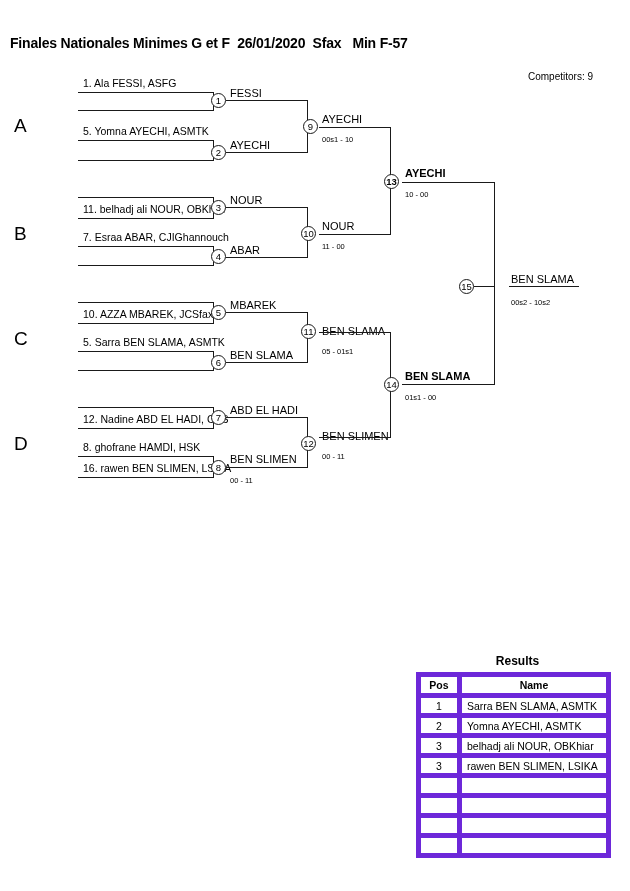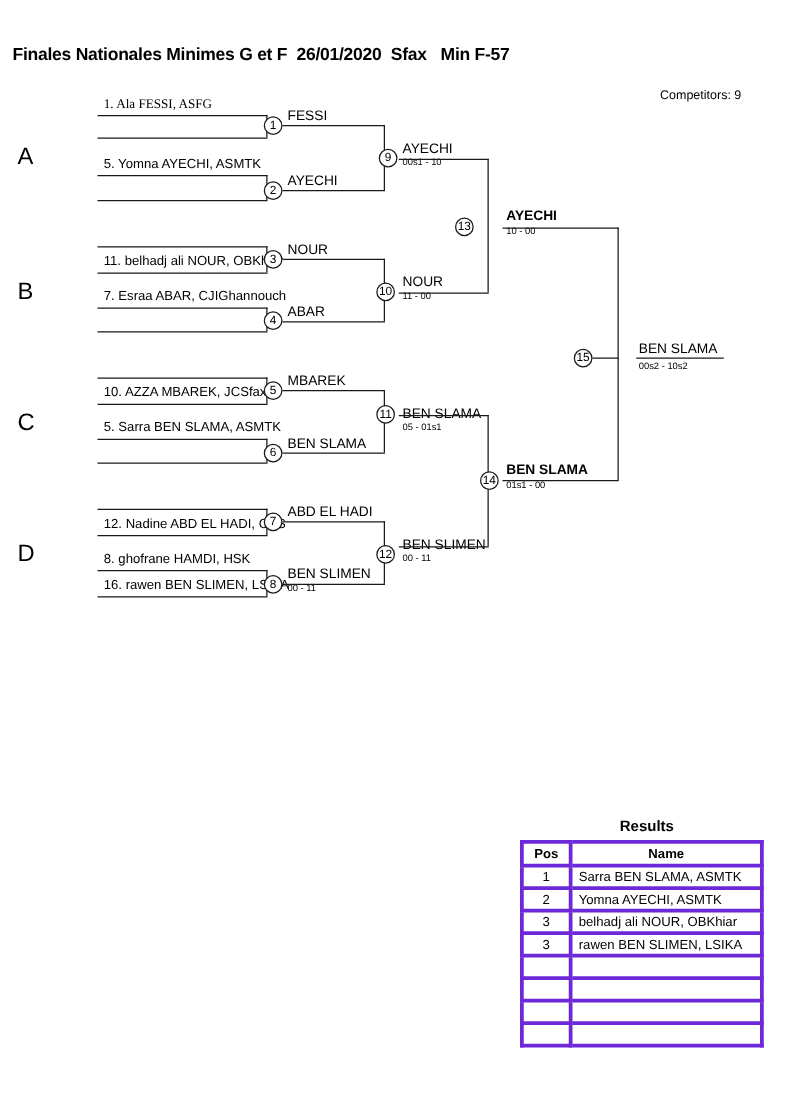--- a/index.html
+++ b/index.html
@@ -69,20 +69,21 @@
     font-size: 11px;
     white-space: pre;
     line-height: 12px;
   }
   .winner.bold { font-weight: bold; }
   .score {
     position: absolute;
     font-size: 7.5px;
     white-space: pre;
     line-height: 8px;
+    margin-top: 10px;
   }
   .group-letter {
     position: absolute;
     font-size: 19px;
     line-height: 19px;
     white-space: pre;
   }
 
   
   #results-wrap {
@@ -96,21 +97,21 @@
     font-size: 12px;
     font-weight: bold;
     margin-bottom: 4px;
   }
   #results-table {
     border-collapse: collapse;
     width: 195px;
     border: 1.5px solid #000;
   }
   #results-table th, #results-table td {
-    border: 3px solid #6d28d9;
+    border: 5px solid #6d28d9;
     font-size: 10.5px;
     height: 15px;
     padding: 0 3px;
     font-weight: normal;
   }
   #results-table th {
     font-weight: bold;
     text-align: center;
     height: 16px;
   }
@@ -127,21 +128,21 @@
 <body>
 
 <div id="header-title">Finales Nationales Minimes G et F  26/01/2020  Sfax   Min F-57</div>
 <div id="competitors-label">Competitors: 9</div>
 
 <div class="group-letter" style="left:14px; top:116px;">A</div>
 <div class="group-letter" style="left:14px; top:224px;">B</div>
 <div class="group-letter" style="left:14px; top:329px;">C</div>
 <div class="group-letter" style="left:14px; top:434px;">D</div>
 
-<div class="entrant" style="left:83px; top:78px;font-family:Liberation Serif, serif;">1. Ala FESSI, ASFG</div>
+<div class="entrant" style="left:83px; top:78px;">1. Ala FESSI, ASFG</div>
 <div class="hline" style="left:78px; top:92px; width:136px;"></div>
 <div class="hline" style="left:78px; top:110px; width:136px;"></div>
 <div class="vline" style="left:213px; top:92px; height:18px;"></div>
 <div class="node" style="left:211px; top:93px;">1</div>
 <div class="winner" style="left:230px; top:87px;">FESSI</div>
 <div class="score" style="left:230px; top:100px;"></div>
 
 <div class="entrant" style="left:83px; top:126px;">5. Yomna AYECHI, ASMTK</div>
 <div class="hline" style="left:78px; top:140px; width:136px;"></div>
 <div class="hline" style="left:78px; top:160px; width:136px;"></div>
@@ -223,21 +224,21 @@
 <div class="hline" style="left:226px; top:417px; width:82px;"></div>
 <div class="hline" style="left:226px; top:467px; width:82px;"></div>
 <div class="vline" style="left:307px; top:417px; height:50px;"></div>
 <div class="node" style="left:301px; top:436px;">12</div>
 <div class="winner" style="left:322px; top:430px;">BEN SLIMEN</div>
 <div class="score" style="left:322px; top:443px;">00 - 11</div>
 
 <div class="hline" style="left:319px; top:127px; width:72px;"></div>
 <div class="hline" style="left:319px; top:234px; width:72px;"></div>
 <div class="vline" style="left:390px; top:127px; height:107px;"></div>
-<div class="node" style="left:364px; top:174px;">13</div>
+<div class="node" style="left:384px; top:174px;font-weight:bold;">13</div>
 <div class="winner bold" style="left:405px; top:167px;">AYECHI</div>
 <div class="score" style="left:405px; top:181px;">10 - 00</div>
 
 <div class="hline" style="left:319px; top:332px; width:72px;"></div>
 <div class="hline" style="left:319px; top:437px; width:72px;"></div>
 <div class="vline" style="left:390px; top:332px; height:105px;"></div>
 <div class="node" style="left:384px; top:377px;">14</div>
 <div class="winner bold" style="left:405px; top:370px;">BEN SLAMA</div>
 <div class="score" style="left:405px; top:384px;">01s1 - 00</div>
 

